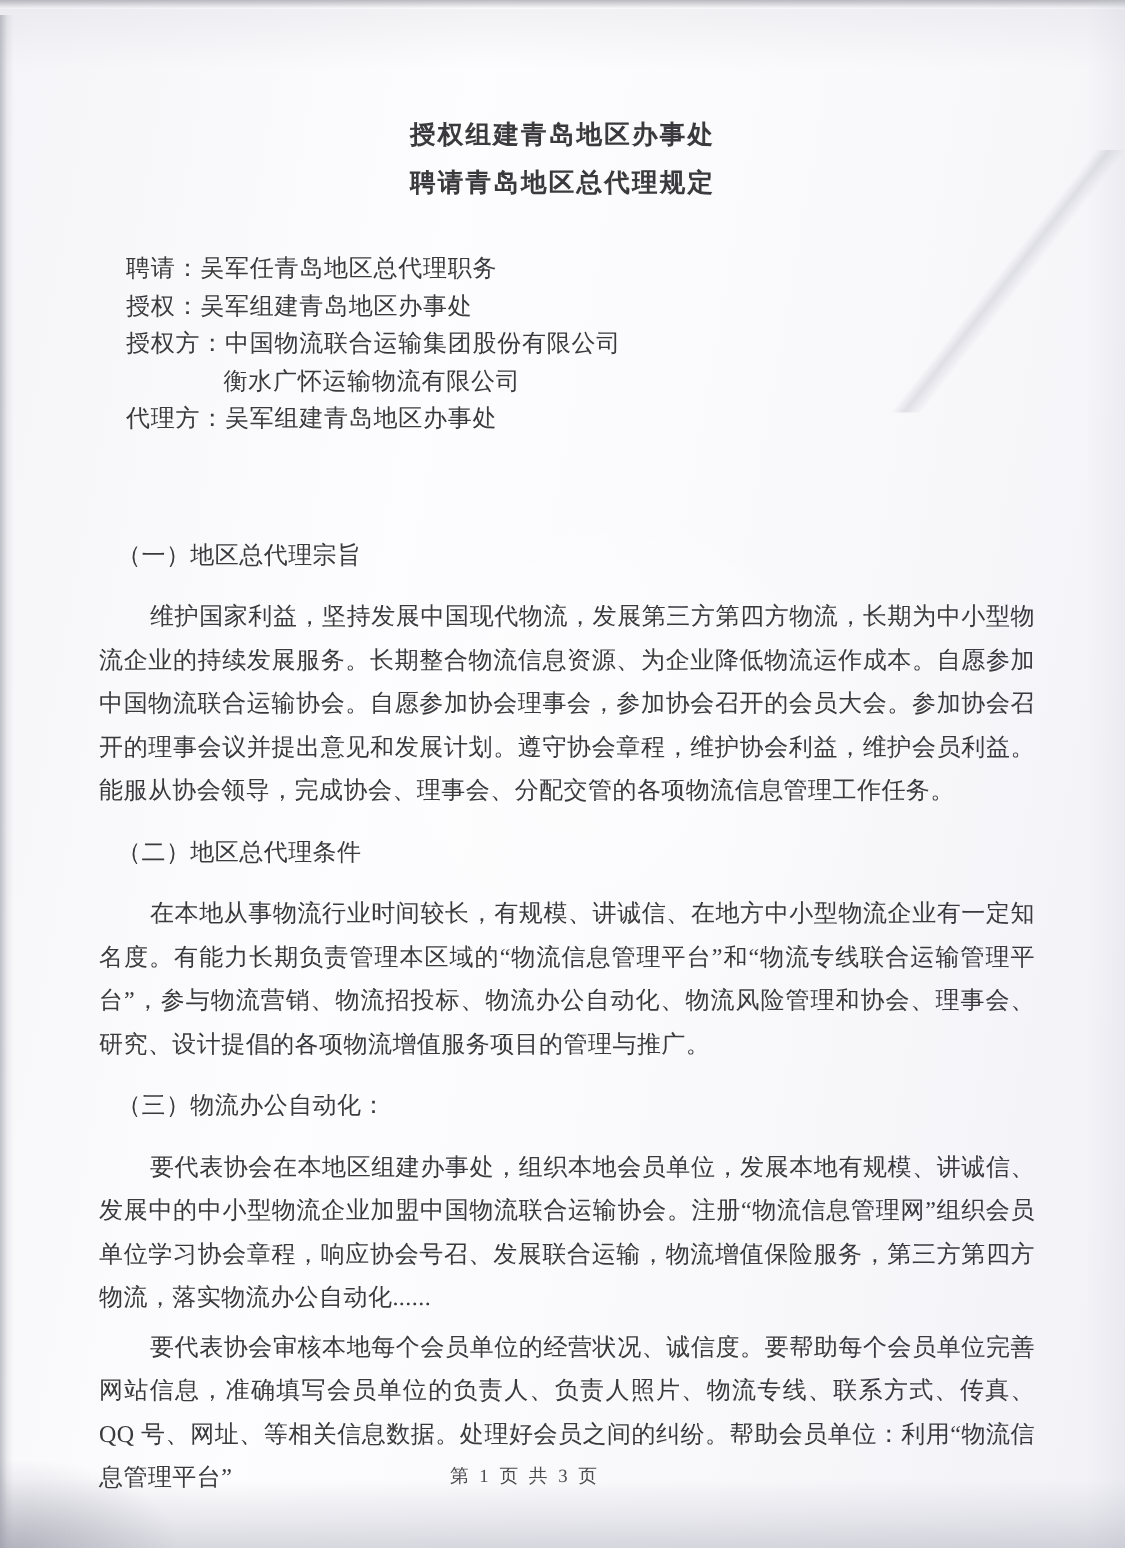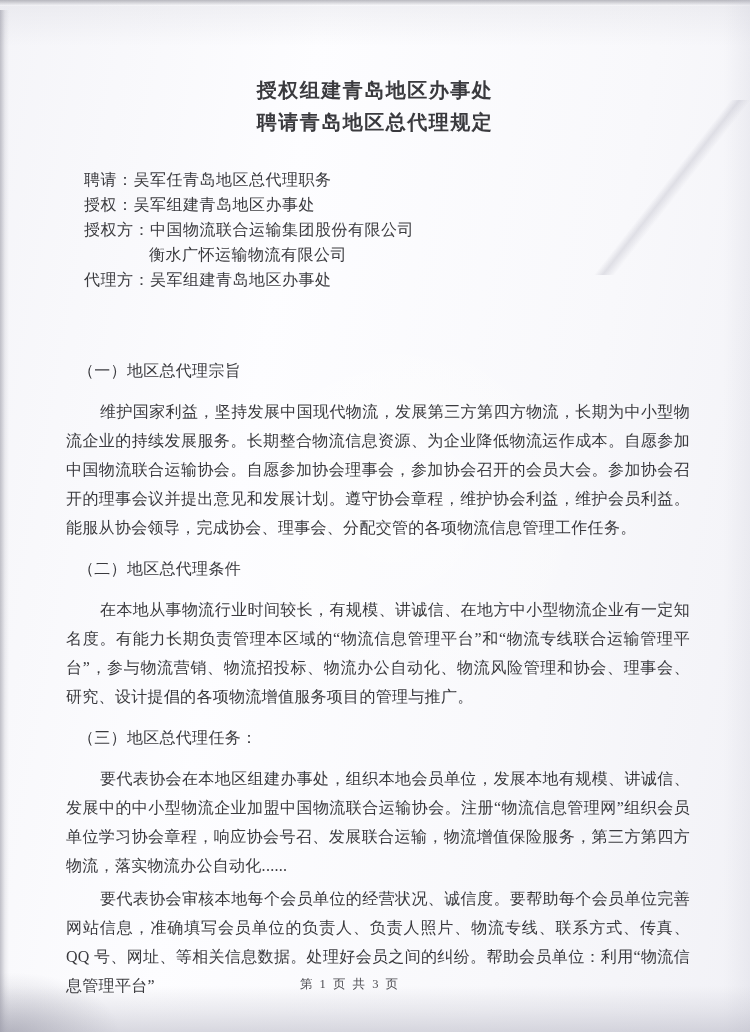--- a/index.html
+++ b/index.html
@@ -58,21 +58,21 @@
   
   .doc { position: absolute; inset: 0; }
 
   .doc-title {
     position: absolute;
     top: 74px; left: 0; width: 100%;
     margin: 0;
     text-align: center;
     font-family: "Liberation Sans", "DejaVu Sans", sans-serif;
     font-weight: 700;
-    font-size: 20px;
+    font-size: 17px;
     line-height: 32px;
     letter-spacing: 1.5px;
   }
   .title-line { display: block; }
 
   .meta-block {
     position: absolute;
     top: 167px; left: 84px; width: 600px;
     font-size: 16px;
     line-height: 25px;
@@ -130,21 +130,21 @@
         <div class="meta-line">授权方：中国物流联合运输集团股份有限公司</div>
         <div class="meta-line cont">衡水广怀运输物流有限公司</div>
         <div class="meta-line">代理方：吴军组建青岛地区办事处</div>
       </div>
 
     <div class="body-block" id="body-block">
         <div class="section-heading">（一）地区总代理宗旨</div>
         <div class="body-paragraph">维护国家利益，坚持发展中国现代物流，发展第三方第四方物流，长期为中小型物流企业的持续发展服务。长期整合物流信息资源、为企业降低物流运作成本。自愿参加中国物流联合运输协会。自愿参加协会理事会，参加协会召开的会员大会。参加协会召开的理事会议并提出意见和发展计划。遵守协会章程，维护协会利益，维护会员利益。能服从协会领导，完成协会、理事会、分配交管的各项物流信息管理工作任务。</div>
         <div class="section-heading">（二）地区总代理条件</div>
         <div class="body-paragraph">在本地从事物流行业时间较长，有规模、讲诚信、在地方中小型物流企业有一定知名度。有能力长期负责管理本区域的“物流信息管理平台”和“物流专线联合运输管理平台”，参与物流营销、物流招投标、物流办公自动化、物流风险管理和协会、理事会、研究、设计提倡的各项物流增值服务项目的管理与推广。</div>
-        <div class="section-heading">（三）地区总代理任务：</div>
+        <div class="section-heading">（三）物流办公自动化：</div>
         <div class="body-paragraph">要代表协会在本地区组建办事处，组织本地会员单位，发展本地有规模、讲诚信、发展中的中小型物流企业加盟中国物流联合运输协会。注册“物流信息管理网”组织会员单位学习协会章程，响应协会号召、发展联合运输，物流增值保险服务，第三方第四方物流，落实物流办公自动化......</div>
         <div class="body-paragraph">要代表协会审核本地每个会员单位的经营状况、诚信度。要帮助每个会员单位完善网站信息，准确填写会员单位的负责人、负责人照片、物流专线、联系方式、传真、QQ 号、网址、等相关信息数据。处理好会员之间的纠纷。帮助会员单位：利用“物流信息管理平台”</div>
       </div>
 
     <div class="page-footer">第 1 页 共 3 页</div>
 
   </div>
 </div>
 
 </body></html>

